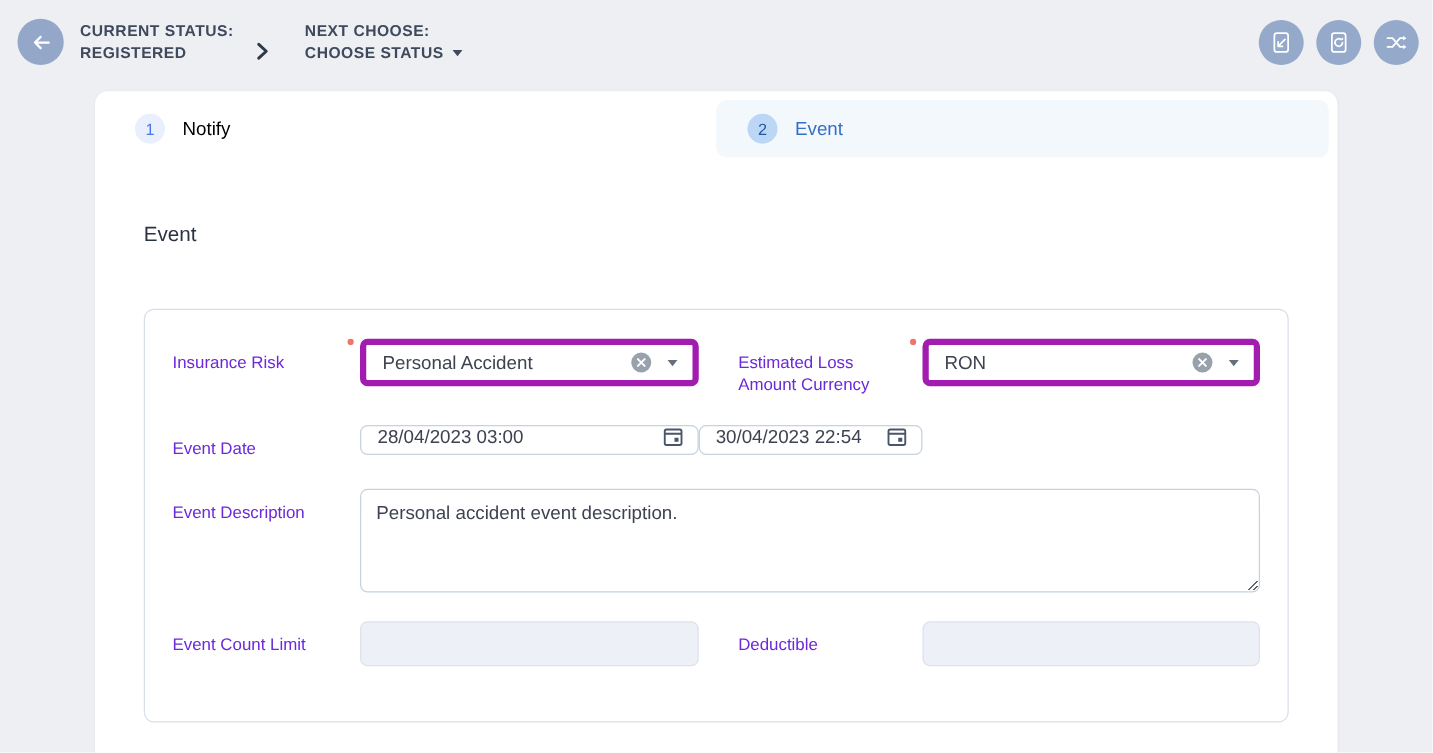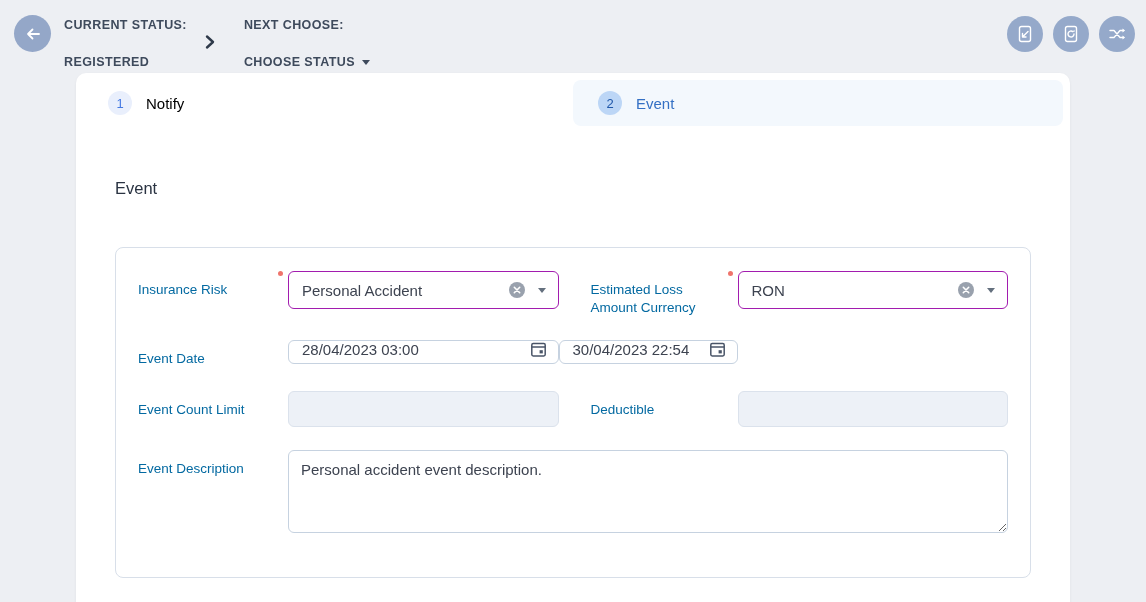--- a/index.html
+++ b/index.html
@@ -9,21 +9,21 @@
     font-family:"Liberation Sans","DejaVu Sans",sans-serif;
     color:#3e4a5b;
   }
 
   
   .header { position:relative; height:68px; display:flex; align-items:flex-start; padding:15px 11px 0 14px; }
   .back-btn {
     width:37px; height:37px; border-radius:50%; background:#94a7c8; border:none;
     display:flex; align-items:center; justify-content:center; cursor:pointer; flex:0 0 auto;
   }
-  .status-group { margin-left:13px; display:flex; flex-direction:column; justify-content:center; padding-top:2px;gap:20px; }
+  .status-group { margin-left:13px; display:flex; flex-direction:column; justify-content:center; padding-top:2px; }
   .caps { font-size:12.5px; font-weight:700; letter-spacing:.4px; color:#3e4a5c; line-height:17px; white-space:nowrap; }
   .chev { margin:0 14px 0 16px; align-self:center; padding-top:4px; }
   .next-trigger { display:flex; align-items:center; gap:7px; cursor:pointer; }
   .caret-down { width:0; height:0; border-left:4px solid transparent; border-right:4px solid transparent; border-top:5px solid #3e4a5c; display:inline-block; }
   .spacer { flex:1; }
   .hdr-actions { display:flex; gap:10px; padding-top:1px; }
   .icon-btn {
     width:36px; height:36px; border-radius:50%; background:#95a9ca; border:none;
     display:flex; align-items:center; justify-content:center; cursor:pointer;
   }
@@ -50,27 +50,27 @@
   .step.active .step-label { color:#3470c4; }
 
   .section-title { margin:46px 0 0 39px; font-size:16.5px; font-weight:500; color:#2a3342; }
 
   .fieldset {
     margin:49px 39px 0 39px; border:1px solid #d8dfe9; border-radius:8px;
     padding:23px 22px 44px 22px;
   }
   .frow { display:grid; grid-template-columns:150px 1fr 179px 1fr; align-items:start; margin-bottom:23px; }
   .frow:last-child { margin-bottom:0; }
-  .flabel { font-size:13.5px; color:#0369a1; padding-top:10px; line-height:18px; padding-right:14px; }
+  .flabel { font-size:13.5px; color:#6d28d9; padding-top:10px; line-height:18px; padding-right:14px; }
   .flabel.right { padding-left:32px; }
   .fwrap { position:relative; }
   .req-dot { position:absolute; left:-10px; top:0; width:5px; height:5px; border-radius:50%; background:#ef746b; }
 
   .select {
-    height:38px; border:1px solid #a21caf; border-radius:6px; background:#fff;
+    height:38px; border:5px solid #a21caf; border-radius:6px; background:#fff;
     display:flex; align-items:center; padding:0 12px 0 13px; cursor:pointer;
   }
   .select-value { flex:1; font-size:15px; color:#3d4350; }
   .clear-btn { border:none; background:none; padding:0; margin-right:12px; cursor:pointer; display:flex; }
   .sel-caret { width:0; height:0; border-left:4.5px solid transparent; border-right:4.5px solid transparent; border-top:5.5px solid #64707e; }
 
   .datebox {
     height:24px; border:1px solid #c6d2e0; border-radius:6px; background:#fff;
     display:flex; align-items:flex-start; padding:0 11px 0 13px; cursor:pointer;
   }
@@ -232,31 +232,31 @@
                   <line x1="1.8" y1="6" x2="15.2" y2="6" stroke="#4a5568" stroke-width="1.5"></line>
                   <rect x="9.6" y="9.2" width="3.2" height="3.2" fill="#4a5568"></rect>
                 </svg>
             </span>
           </button>
         </div>
       </div>
     </div>
 
     <div class="frow">
-      <div class="flabel">Event Count Limit</div>
-      <div class="fwrap">
-        <input class="input-disabled" type="text" disabled="" style="">
-      </div>
-      <div class="flabel right">Deductible</div>
-      <div class="fwrap">
-        <input class="input-disabled" type="text" disabled="" style="">
-      </div>
-    </div>
-
-    <div class="frow">
       <div class="flabel">Event Description</div>
       <div class="textarea-span fwrap">
         <textarea class="desc" style="">Personal accident event description.</textarea>
       </div>
     </div>
 
+    <div class="frow">
+      <div class="flabel">Event Count Limit</div>
+      <div class="fwrap">
+        <input class="input-disabled" type="text" disabled="" style="">
+      </div>
+      <div class="flabel right">Deductible</div>
+      <div class="fwrap">
+        <input class="input-disabled" type="text" disabled="" style="">
+      </div>
+    </div>
+
   </div>
 </div>
 
 </body></html>

